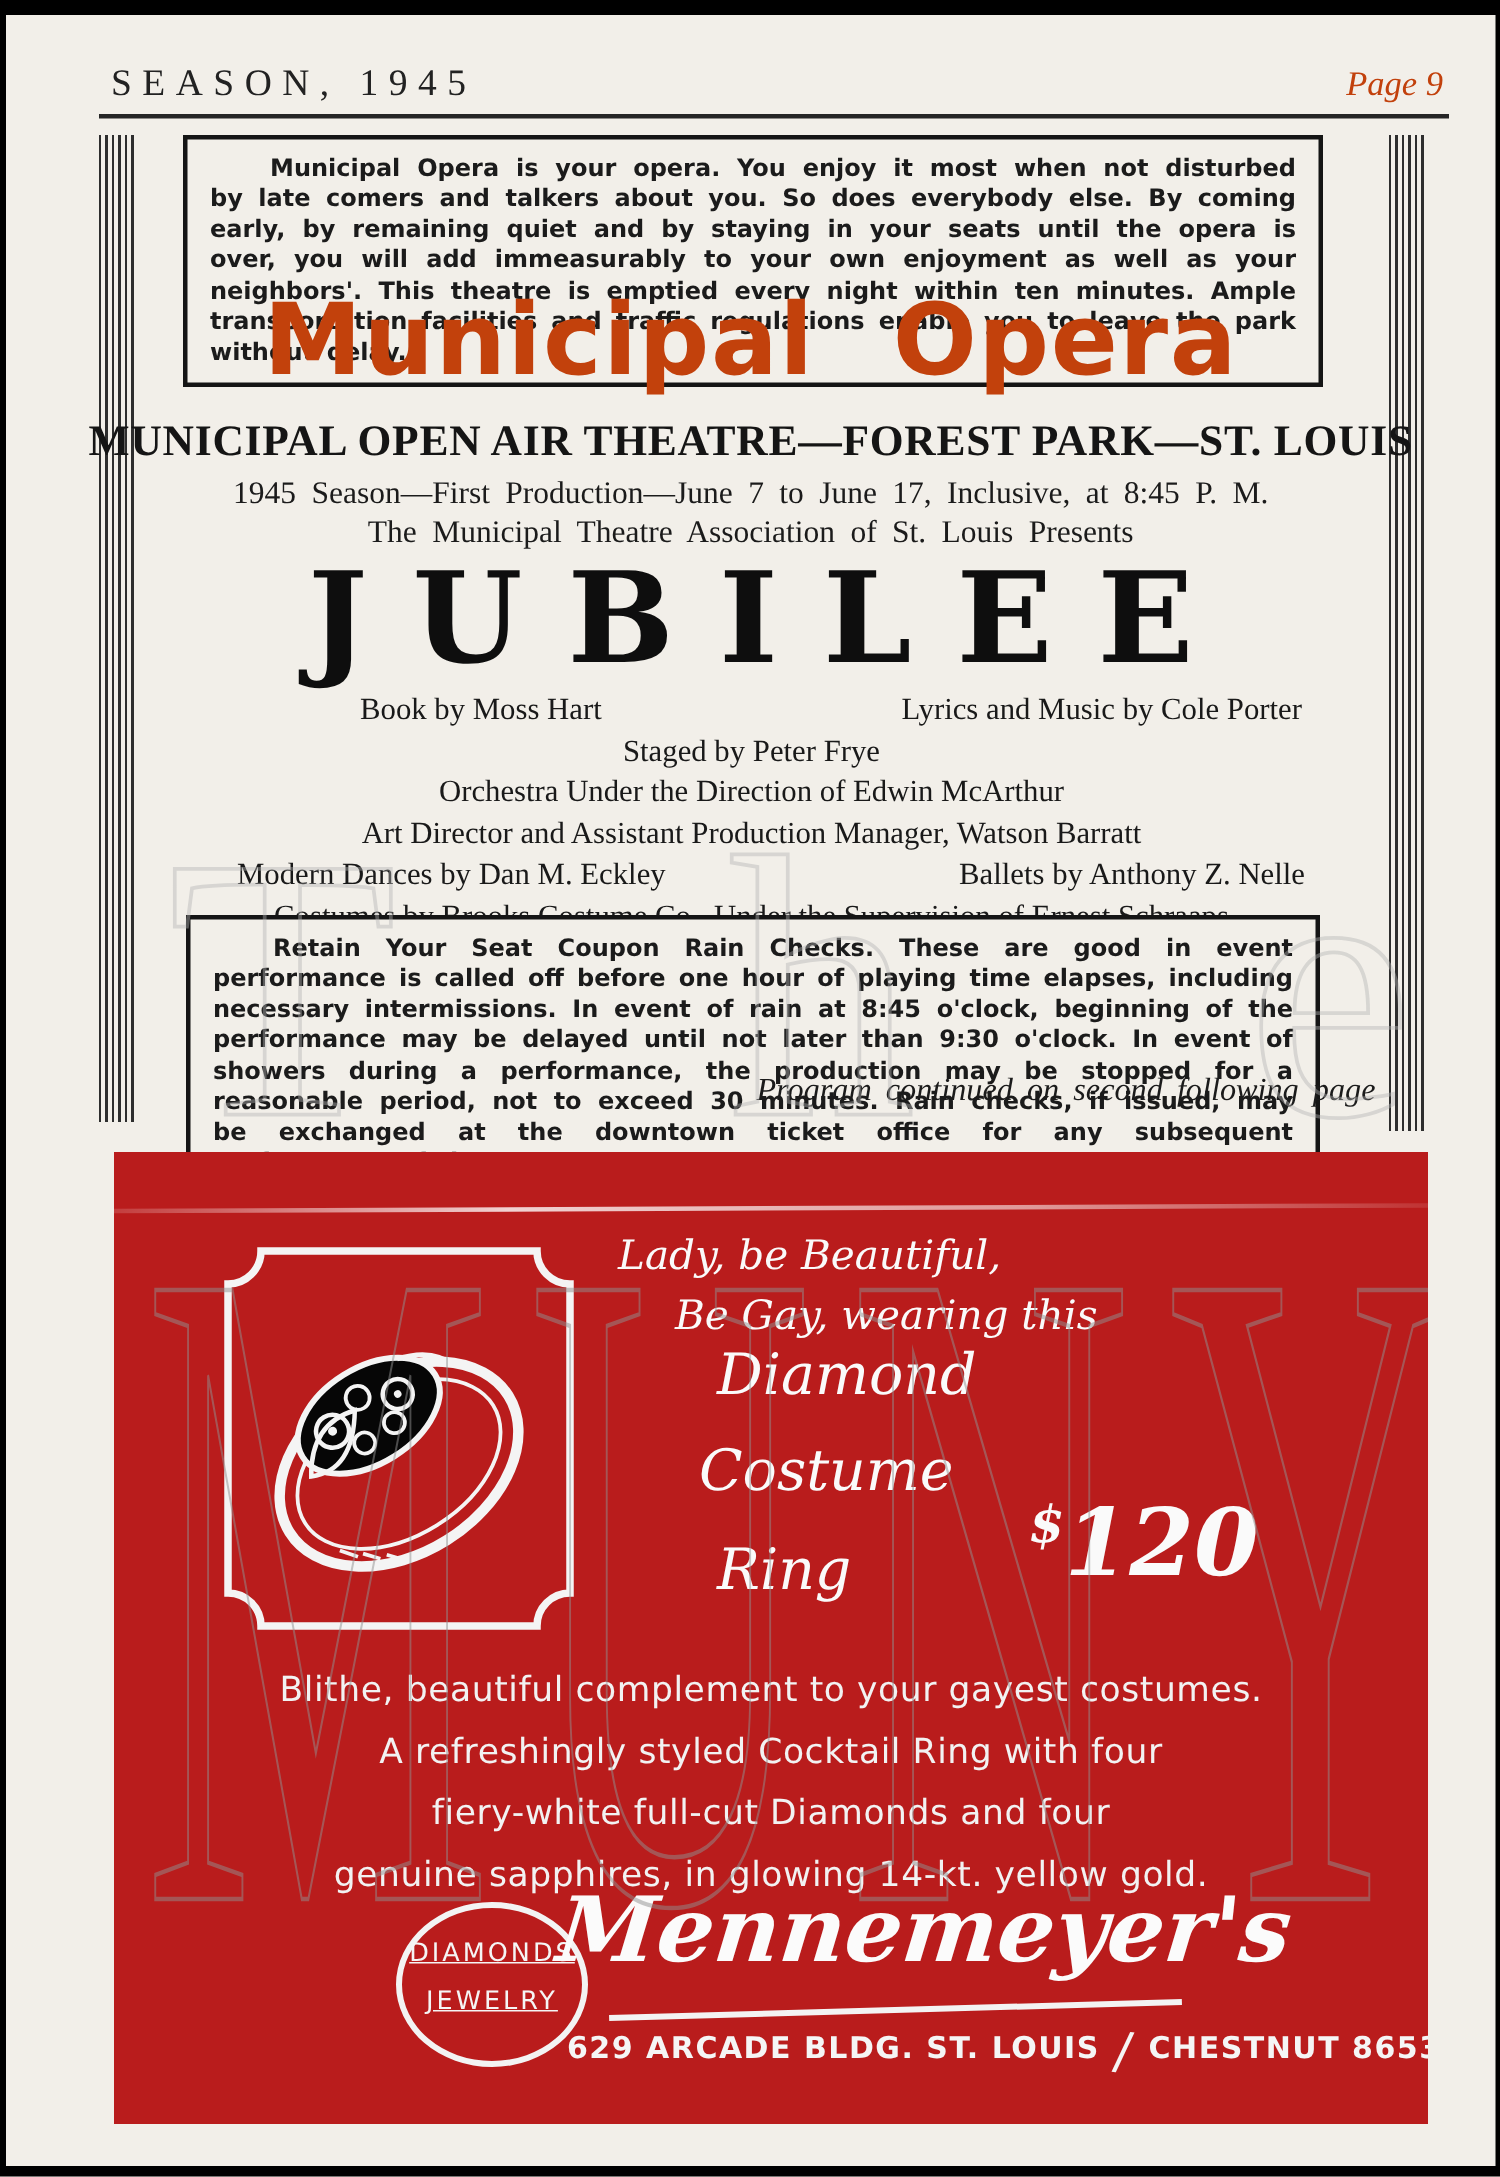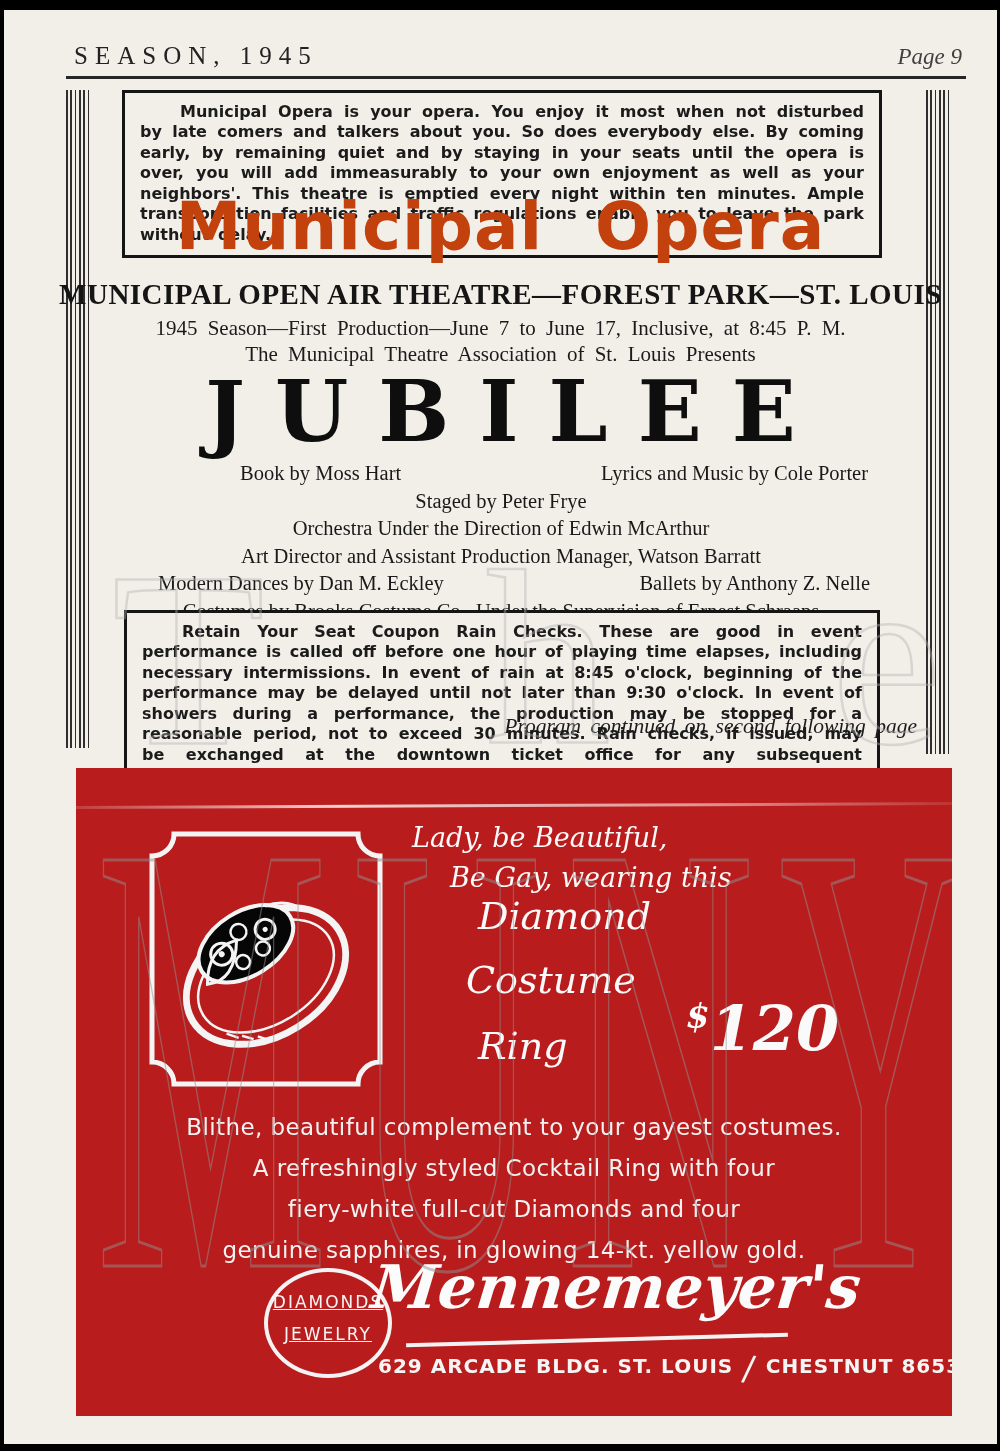--- a/index.html
+++ b/index.html
@@ -5,21 +5,21 @@
   html,body{margin:0;padding:0;}
   body{width:1000px;height:1451px;background:#000;position:relative;
        font-family:"Liberation Serif", serif;}
   .page{position:absolute;left:4px;top:10px;width:993px;height:1434px;
         background:#f2efe9;overflow:hidden;color:#1b1b1b;}
 
   
   .hdr{position:absolute;left:70px;top:32px;width:888px;display:flex;
        justify-content:space-between;align-items:baseline;}
   .season{font-size:25px;letter-spacing:7px;color:#222;}
-  .pageno{font-style:italic;font-size:23px;color:#404040;}
+  .pageno{font-style:italic;font-size:23px;color:#c2410c;}
   .hdr-rule{position:absolute;left:62px;top:66px;width:900px;height:3px;background:#262626;}
 
   
   .pinstripe{position:absolute;width:24px;
      background:repeating-linear-gradient(to right,#2e2e2e 0 1.6px,transparent 1.6px 4.3px);}
   .pin-left{left:62px;top:80px;height:658px;}
   .pin-right{left:922px;top:80px;height:664px;}
 
   
   .notice{position:absolute;border:3px solid #151515;background:#f2efe9;

